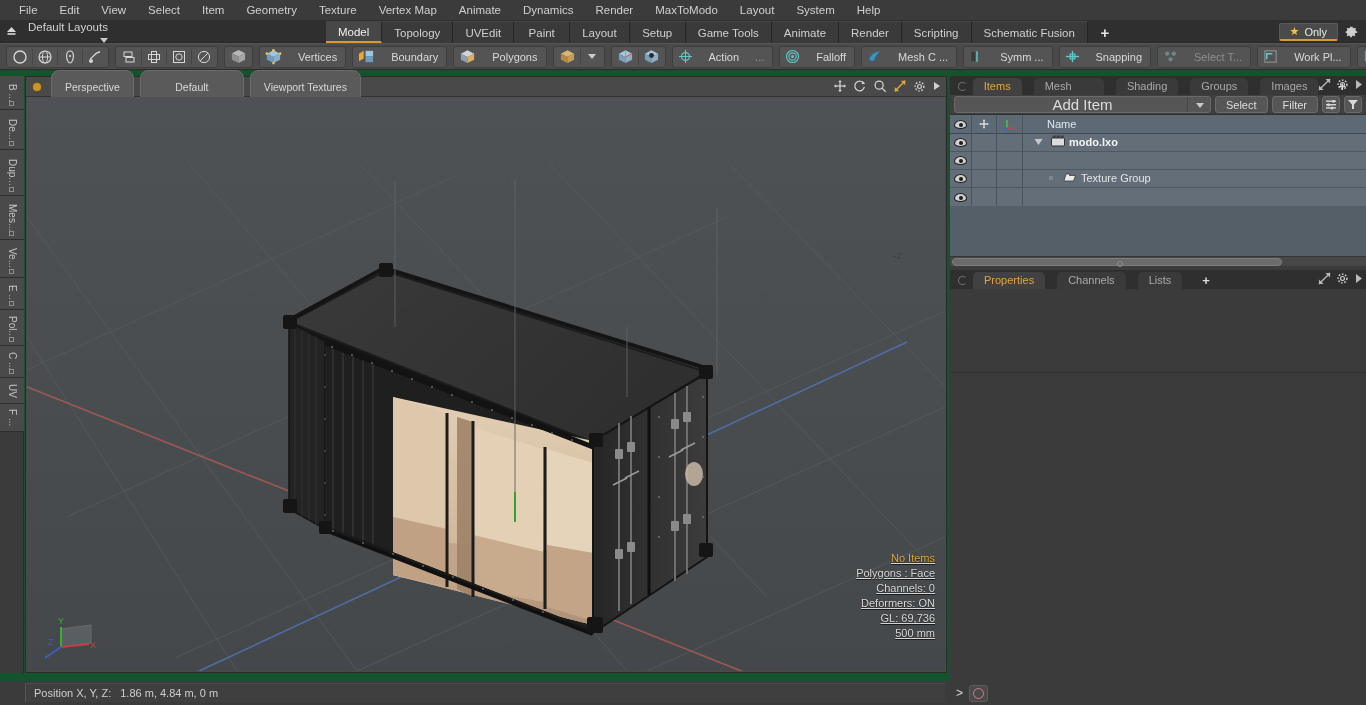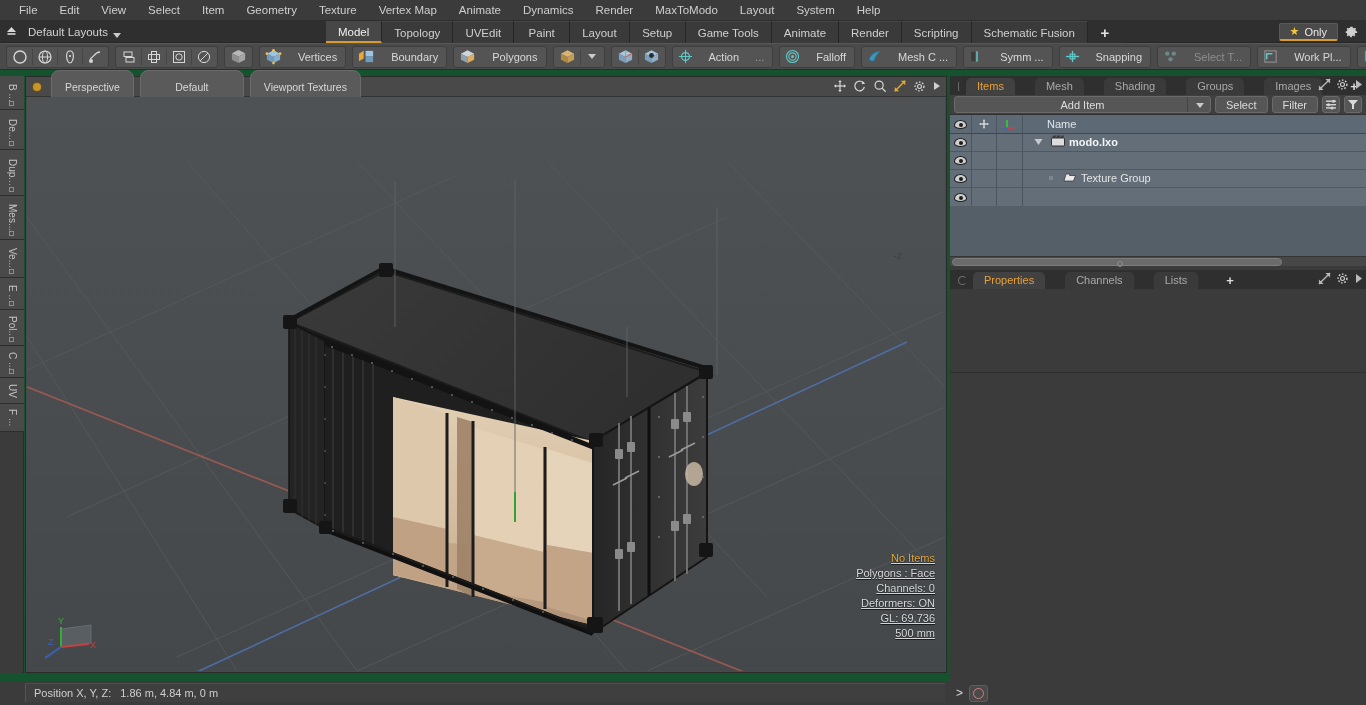--- a/index.html
+++ b/index.html
@@ -26,21 +26,21 @@
   
   .layoutbar {
     height:22px; background:#2f2f2f; display:flex; align-items:center;
     position:relative; border-bottom:1px solid #272727;
   }
   .lb-upicon {
     width:22px; height:20px; display:flex; align-items:center; justify-content:center;
   }
   .lb-upicon svg { display:block; }
   .lb-layouts {
-    color:#d2d2d2; font-size:11.5px; padding:0 6px 0 6px; display:flex; align-items:flex-end; gap:5px;
+    color:#d2d2d2; font-size:11.5px; padding:0 6px 0 6px; display:flex; align-items:flex-end; gap:5px;flex-direction:column;
   }
   .caret-dn { width:0;height:0;border-left:4px solid transparent;border-right:4px solid transparent;border-top:5px solid #cacaca; }
   .tabs-center {
     position:absolute; left:326px; top:0; height:22px; display:flex; align-items:stretch;
   }
   .tab {
     min-width:56px; padding:0 12px; display:flex; align-items:center; justify-content:center;
     background:#3a3a3a; color:#cfcfcf; font-size:11.5px; border-right:1px solid #262626;
     border-top:1px solid #464646; height:22px; white-space:nowrap;
   }
@@ -130,33 +130,33 @@
   .rpanel { position:absolute; left:950px; top:0; width:416px; height:605px; background:#3b3b3b; }
   .ptabrow {
     height:19px; background:#2f2f2f; display:flex; align-items:flex-end; position:relative;
     padding-left:6px;
   }
   .ptabrow .pcirc { width:9px;height:9px;border-radius:50%;border:1.5px solid #6d6d6d;
                     margin:0 6px 4px 2px; border-right-color:transparent; }
   .ptab {
     padding:0 11px; height:17px; line-height:17px; font-size:11px; color:#a9a9a9;
     background:#3a3a3a; border-top-left-radius:5px; border-top-right-radius:5px;
-    margin-right:20px;
+    margin-right:12px;
   }
   .ptab.active { background:#414141; color:#e6a23c; }
   .ptab.plus { color:#ddd; font-weight:bold; font-size:13px; background:transparent; padding:0 8px;}
   .ptabrow-right { position:absolute; right:3px; bottom:2px; display:flex; align-items:center; gap:5px; }
 
   .item-toolrow {
     height:20px; background:#3f3f3f; display:flex; align-items:center; gap:4px;
     padding:1px 4px; border-bottom:1px solid #313131;
   }
   .additem {
     flex:1; height:17px; background:#565656; border:1px solid #6a6a6a; border-radius:3px;
-    display:flex; align-items:center; justify-content:center; color:#dcdcdc; font-size:11px;
+    display:flex; align-items:center; justify-content:center; color:#dcdcdc; font-size:15px;
     position:relative;
   }
   .additem .sep { position:absolute; right:22px; top:0; bottom:0; width:1px; background:#454545; }
   .additem .cd { position:absolute; right:6px; top:6px; }
   .sm-btn {
     height:17px; padding:0 10px; background:#565656; border:1px solid #6a6a6a; border-radius:3px;
     display:flex; align-items:center; color:#dcdcdc; font-size:11px;
   }
   .ic-btn { width:18px;height:17px;background:#565656;border:1px solid #6a6a6a;border-radius:3px;
             display:flex;align-items:center;justify-content:center; }

